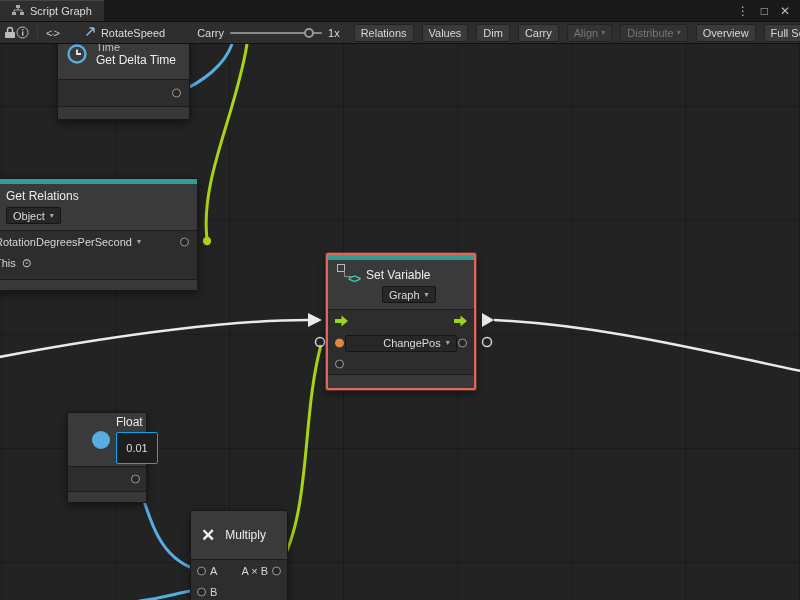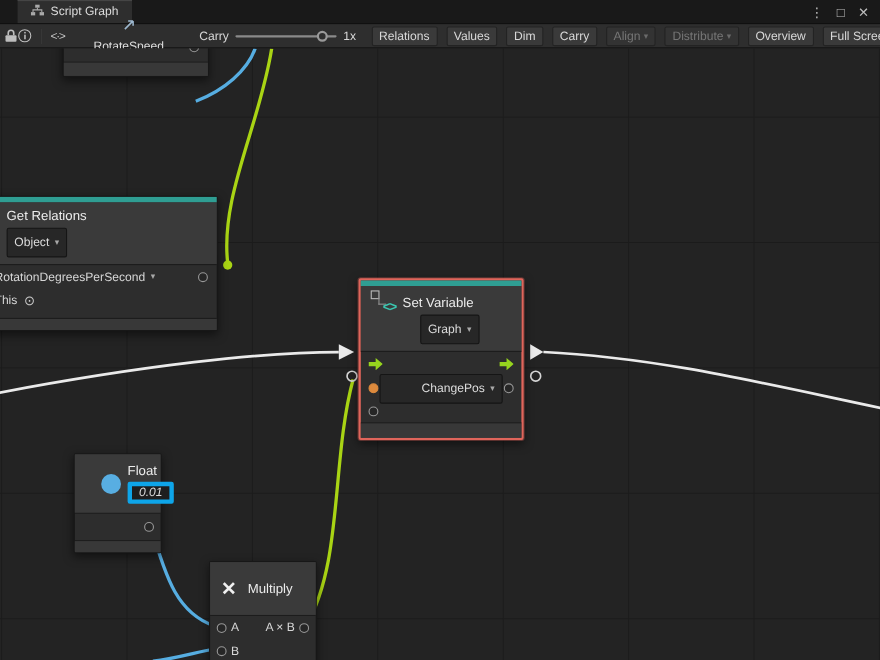--- a/index.html
+++ b/index.html
@@ -7,32 +7,32 @@
     --wire-blue:#56ade1; --flow-green:#96d41e; --port-orange:#dd8a3d;
   }
   *{box-sizing:border-box; margin:0; padding:0;}
   html,body{width:800px;height:600px;overflow:hidden;background:#191919;
     font-family:"Liberation Sans",sans-serif; -webkit-font-smoothing:antialiased;}
   .app{position:relative;width:800px;height:600px;}
 
   
   .tabbar{height:22px;background:#191919;display:flex;align-items:stretch;border-bottom:1px solid #101010;}
   .tab{display:flex;align-items:center;gap:6px;padding:0 12px;background:#2e2e2e;
-       color:#dcdcdc;font-size:11px;border-top:1px solid #454545;margin-left:16px;}
+       color:#dcdcdc;font-size:11px;border-top:1px solid #454545;}
   .win-controls{margin-left:auto;display:flex;align-items:center;gap:12px;padding-right:10px;
        color:#bdbdbd;font-size:12px;}
   .win-controls span{cursor:default;}
 
   
   .toolbar{height:22px;background:#2e2e2e;border-bottom:1px solid #121212;display:flex;
        align-items:center;font-size:11px;color:#d8d8d8;padding:0 4px;white-space:nowrap;}
   .tb-icon{display:inline-flex;align-items:center;justify-content:center;width:20px;height:18px;color:#bdbdbd;}
   .tb-sep{width:1px;height:14px;background:#1d1d1d;border-right:1px solid #3d3d3d;margin:0 8px;}
   .code-glyph{font-size:11px;letter-spacing:-1px;color:#c6c6c6;}
-  .crumb{display:flex;align-items:center;gap:5px;margin-left:26px;color:#dddddd;flex-direction:column;}
+  .crumb{display:flex;align-items:center;gap:5px;margin-left:26px;color:#dddddd;}
   .zoom-group{display:flex;align-items:center;gap:6px;margin-left:32px;}
   .zoom-track{position:relative;width:92px;height:2px;background:#8a8a8a;border-radius:1px;}
   .zoom-knob{position:absolute;left:86%;top:50%;transform:translate(-50%,-50%);width:10px;height:10px;
        border-radius:50%;background:#2e2e2e;border:2px solid #9a9a9a;}
   .tb-buttons{display:flex;align-items:center;gap:8px;margin-left:14px;}
   .tb-btn{display:inline-flex;align-items:center;gap:3px;background:#3a3a3a;border:1px solid #232323;
        border-radius:2px;color:#d8d8d8;font-size:11px;font-family:inherit;padding:1px 6px;height:18px;cursor:default;}
   .tb-btn.disabled{color:#767676;background:#333333;}
   .caret{font-size:8px;color:#a8a8a8;line-height:1;}
   .tb-btn.disabled .caret{color:#6a6a6a;}
@@ -54,24 +54,24 @@
   .n-div{height:1px;background:#1c1c1c;}
   .n-footer{background:#383838;}
   .n-row{position:relative;display:flex;align-items:center;}
   .title{font-size:12px;color:#ececec;}
   .surtitle{font-size:11px;color:#bdbdbd;}
   .port{width:9px;height:9px;border-radius:50%;background:#262626;border:1.5px solid #989898;}
   .port.abs-l{position:absolute;left:7px;top:50%;transform:translateY(-50%);}
   .port.abs-r{position:absolute;right:7px;top:50%;transform:translateY(-50%);}
   .port.orange{background:var(--port-orange);border-color:var(--port-orange);}
   .dropdown{display:inline-flex;align-items:center;gap:5px;background:#272727;border:1px solid #151515;
-      border-radius:2px;padding:1px 6px;height:27px;font-size:11px;color:#dcdcdc;cursor:default;}
+      border-radius:2px;padding:1px 6px;height:17px;font-size:11px;color:#dcdcdc;cursor:default;}
   .flow-arrow{position:absolute;top:50%;transform:translateY(-50%);line-height:0;}
-  .value-box{width:42px;height:20px;background:#1e1e1e;border:4px solid #0ea5e9;border-radius:2px;
-      color:#dcdcdc;font-size:11px;display:flex;align-items:center;justify-content:center;font-style:italic;}
+  .value-box{width:42px;height:32px;background:#1e1e1e;border:1px solid #0ea5e9;border-radius:2px;
+      color:#dcdcdc;font-size:11px;display:flex;align-items:center;justify-content:center;}
   .sv-icon{position:relative;width:24px;height:22px;flex:none;}
   .sv-box{position:absolute;left:1px;top:0;width:8px;height:8px;border:1.5px solid #b9b9b9;background:transparent;}
   .sv-stem{position:absolute;left:8px;top:7px;width:7px;height:6px;border-left:1.5px solid #8f8f8f;border-bottom:1.5px solid #8f8f8f;}
   .sv-code{position:absolute;right:0;bottom:0;color:#3bc7b1;font-weight:bold;font-size:12px;letter-spacing:-1px;}
   .x-icon{font-size:17px;font-weight:bold;color:#f0f0f0;line-height:1;}
   .target-icon{font-size:12px;color:#c9c9c9;margin-left:6px;}
   .v-name{white-space:nowrap;}
 </style>
 </head>
 <body>
@@ -177,20 +177,32 @@
       <path d="M 278 525 C 312 468 301 375 321 301" style="stroke:var(--wire-lime)" stroke-width="3" fill="none"></path>
 
       <path d="M 137 434 C 151 483 162 514 195 525" style="stroke:var(--wire-blue)" stroke-width="3" fill="none"></path>
       <path d="M 139 557 C 159 555 178 549 195 546" style="stroke:var(--wire-blue)" stroke-width="3" fill="none"></path>
 
       <circle cx="320" cy="298" r="4.5" fill="none" stroke="#d5d5d5" stroke-width="1.5"></circle>
       <circle cx="487" cy="298" r="4.5" fill="none" stroke="#d5d5d5" stroke-width="1.5"></circle>
     </svg>
 
     <div class="node" style="left:57px;top:-16px;width:133px;">
+      <div class="n-header n-row" style="height:50px;padding:6px 8px;gap:8px;">
+        <span style="line-height:0;">
+          <svg width="22" height="22" viewBox="0 0 22 22">
+              <circle cx="11" cy="11" r="8.5" fill="none" stroke="#58aee2" stroke-width="2.4"></circle>
+              <path d="M11 6.5 V11 H15" fill="none" stroke="#dfeefc" stroke-width="1.8"></path>
+            </svg>
+        </span>
+        <span>
+          <div class="surtitle">Time</div>
+          <div class="title">Get Delta Time</div>
+        </span>
+      </div>
       <div class="n-div"></div>
       <div class="n-row" style="height:26px;">
         <span class="port abs-r" style="right:8px;"></span>
       </div>
       <div class="n-div"></div>
       <div class="n-footer" style="height:12px;"></div>
     </div>
 
     <div class="node" style="left:-14px;top:134px;width:212px;">
       <div class="teal-bar"></div>

